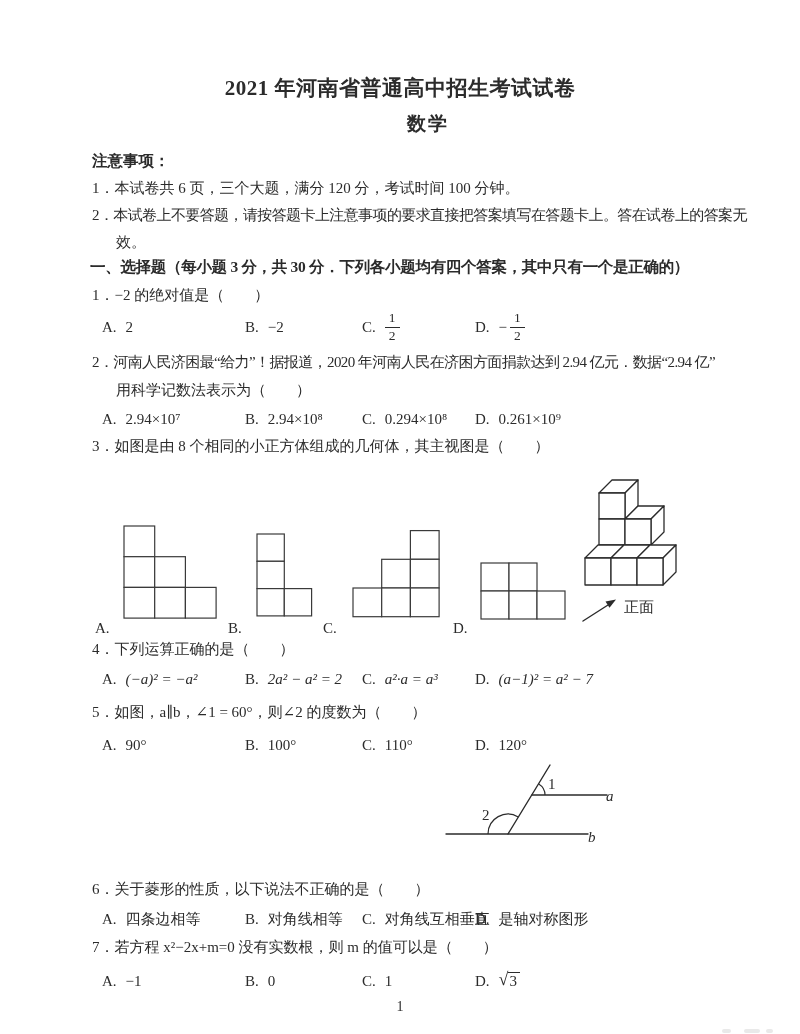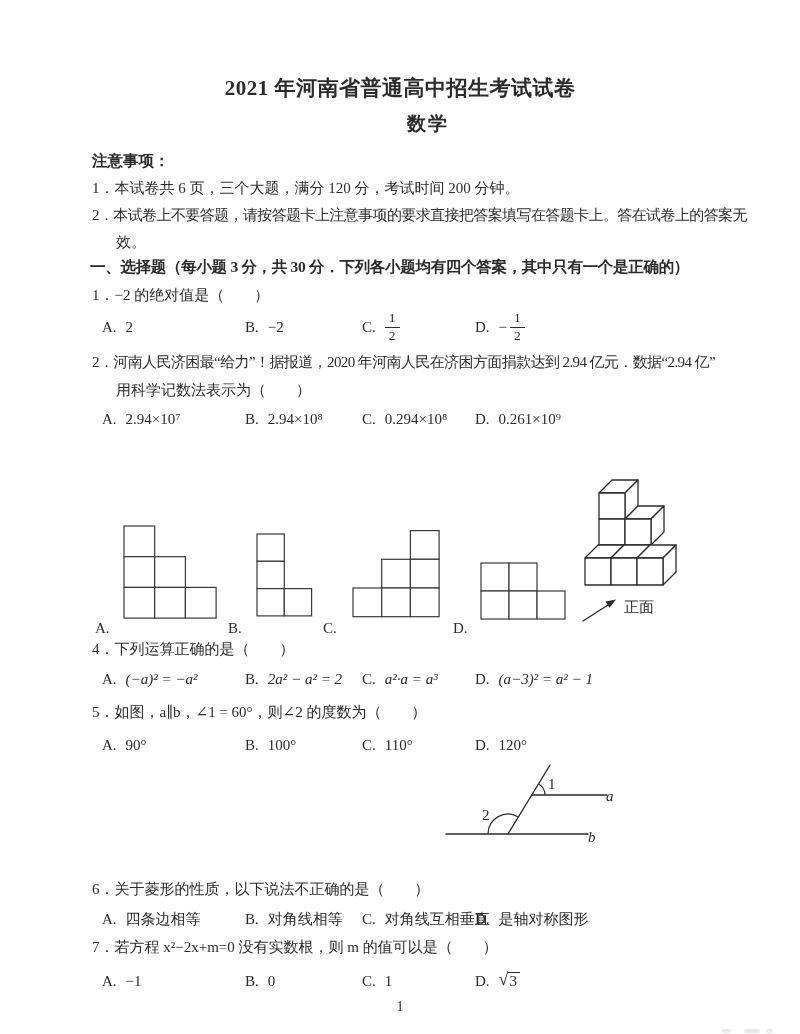--- a/index.html
+++ b/index.html
@@ -36,21 +36,21 @@
 </style>
 </head>
 <body>
 
 <div class="page">
 
   <div class="abs center bold title" style="top:58px;margin-top:16px;">2021 年河南省普通高中招生考试试卷</div>
   <div class="abs center bold subject" style="top:111px;padding-left:28px;">数学</div>
 
   <div class="abs t bold" style="left:92px;top:151px;font-size:15.5px;">注意事项：</div>
-  <div class="abs t" style="left:92px;top:179px;">1．本试卷共 6 页，三个大题，满分 120 分，考试时间 200 分钟。</div>
+  <div class="abs t" style="left:92px;top:179px;">1．本试卷共 6 页，三个大题，满分 120 分，考试时间 100 分钟。</div>
   <div class="abs t tight" style="left:92px;top:206px;text-align:center;">2．本试卷上不要答题，请按答题卡上注意事项的要求直接把答案填写在答题卡上。答在试卷上的答案无</div>
   <div class="abs t" style="left:116px;top:233px;">效。</div>
 
   <div class="abs t bold" style="left:90px;top:257px;font-size:15.5px;letter-spacing:-0.3px;">一、选择题（每小题 3 分，共 30 分．下列各小题均有四个答案，其中只有一个是正确的）</div>
 
   <div class="abs t" style="left:92px;top:286px;">1．−2 的绝对值是（　　）</div>
   <div class="opt-row" style="top:305px;height:44px;">
     <div class="opt" style="left:102px;">
       <span class="letter">A.</span>
       <span>2</span>
@@ -90,20 +90,21 @@
     <div class="opt" style="left:362px;">
       <span class="letter">C.</span>
       <span>0.294×10⁸</span>
     </div>
     <div class="opt" style="left:475px;">
       <span class="letter">D.</span>
       <span>0.261×10⁹</span>
     </div>
   </div>
 
+  <div class="abs t" style="left:92px;top:437px;">3．如图是由 8 个相同的小正方体组成的几何体，其主视图是（　　）</div>
 
   <svg style="left:80px;top:460px;" width="640" height="185" viewBox="80 460 640 185">
 
     <g>
       <rect class="cell" x="124" y="526" width="30.7" height="30.7"></rect>
       <rect class="cell" x="124" y="556.7" width="30.7" height="30.7"></rect>
       <rect class="cell" x="154.7" y="556.7" width="30.7" height="30.7"></rect>
       <rect class="cell" x="124" y="587.4" width="30.7" height="30.7"></rect>
       <rect class="cell" x="154.7" y="587.4" width="30.7" height="30.7"></rect>
       <rect class="cell" x="185.4" y="587.4" width="30.7" height="30.7"></rect>
@@ -173,21 +174,21 @@
     <div class="opt" style="left:245px;">
       <span class="letter">B.</span>
       <span class="math">2a² − a² = 2</span>
     </div>
     <div class="opt" style="left:362px;">
       <span class="letter">C.</span>
       <span class="math">a²·a = a³</span>
     </div>
     <div class="opt" style="left:475px;">
       <span class="letter">D.</span>
-      <span class="math">(a−3)² = a² − 1</span>
+      <span class="math">(a−1)² = a² − 7</span>
     </div>
   </div>
 
   <div class="abs t" style="left:92px;top:703px;">5．如图，a∥b，∠1 = 60°，则∠2 的度数为（　　）</div>
   <div class="opt-row" style="top:731px;height:28px;">
     <div class="opt" style="left:102px;">
       <span class="letter">A.</span>
       <span>90°</span>
     </div>
     <div class="opt" style="left:245px;">

